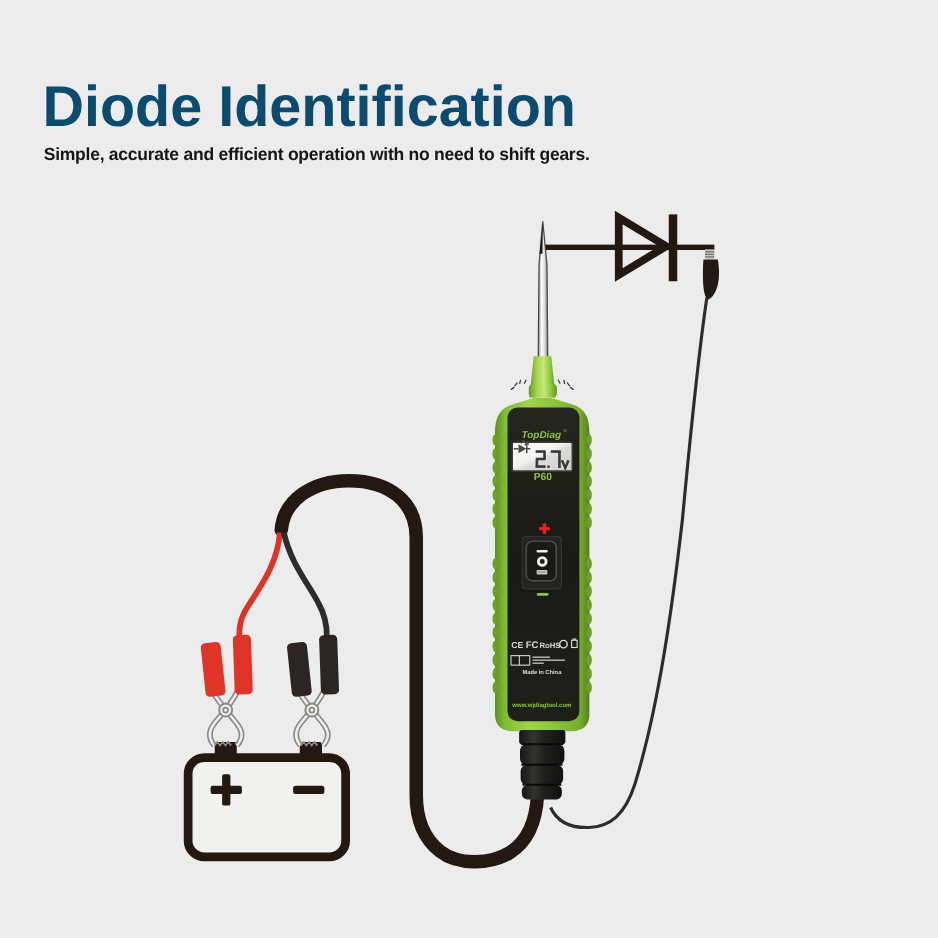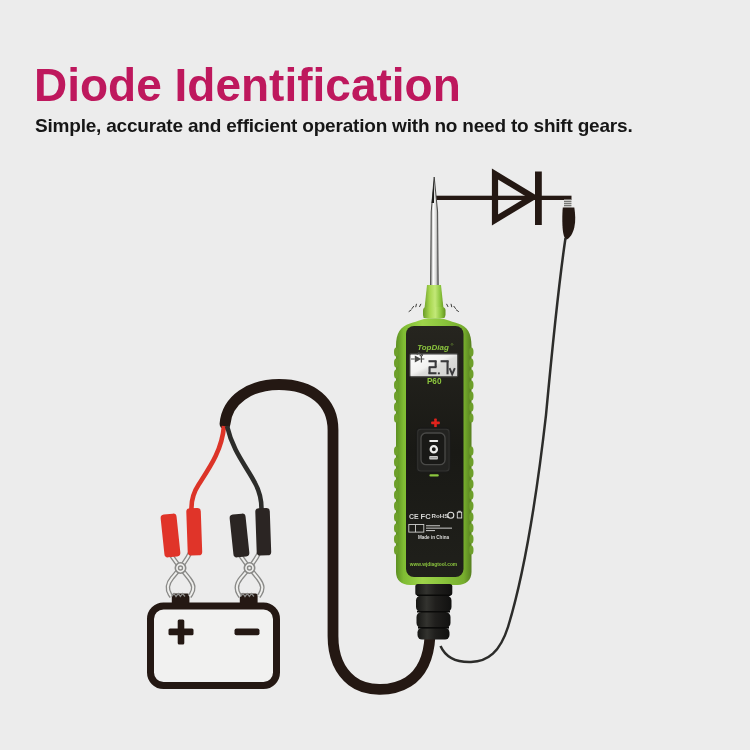--- a/index.html
+++ b/index.html
@@ -1,19 +1,19 @@
 <!DOCTYPE html>
 <html><head>
 <meta charset="utf-8">
 <style>
   html,body{margin:0;padding:0;}
   body{width:750px;height:750px;background:#ececec;font-family:"Liberation Sans",sans-serif;overflow:hidden;}
   .stage{position:relative;width:750px;height:750px;background:#ececec;}
-  .title{position:absolute;left:34px;top:62px;font-size:46px;font-weight:bold;color:#be185d;line-height:1;}
-  .subtitle{position:absolute;left:35px;top:115.5px;font-size:19px;font-weight:bold;color:#161616;letter-spacing:-0.2px;line-height:1;}
+  .title{position:absolute;left:34px;top:62px;font-size:46px;font-weight:bold;color:#0c4a6e;line-height:1;}
+  .subtitle{position:absolute;left:35px;top:115.5px;font-size:14px;font-weight:bold;color:#161616;letter-spacing:-0.2px;line-height:1;}
   svg{position:absolute;left:0;top:0;}
 </style>
 </head>
 <body>
 <div class="stage">
   <div class="title">Diode Identification</div>
   <div class="subtitle">Simple, accurate and efficient operation with no need to shift gears.</div>
   <svg width="750" height="750" viewBox="0 0 750 750">
     <defs>
       <linearGradient id="bodyG" x1="0" y1="0" x2="1" y2="0">

